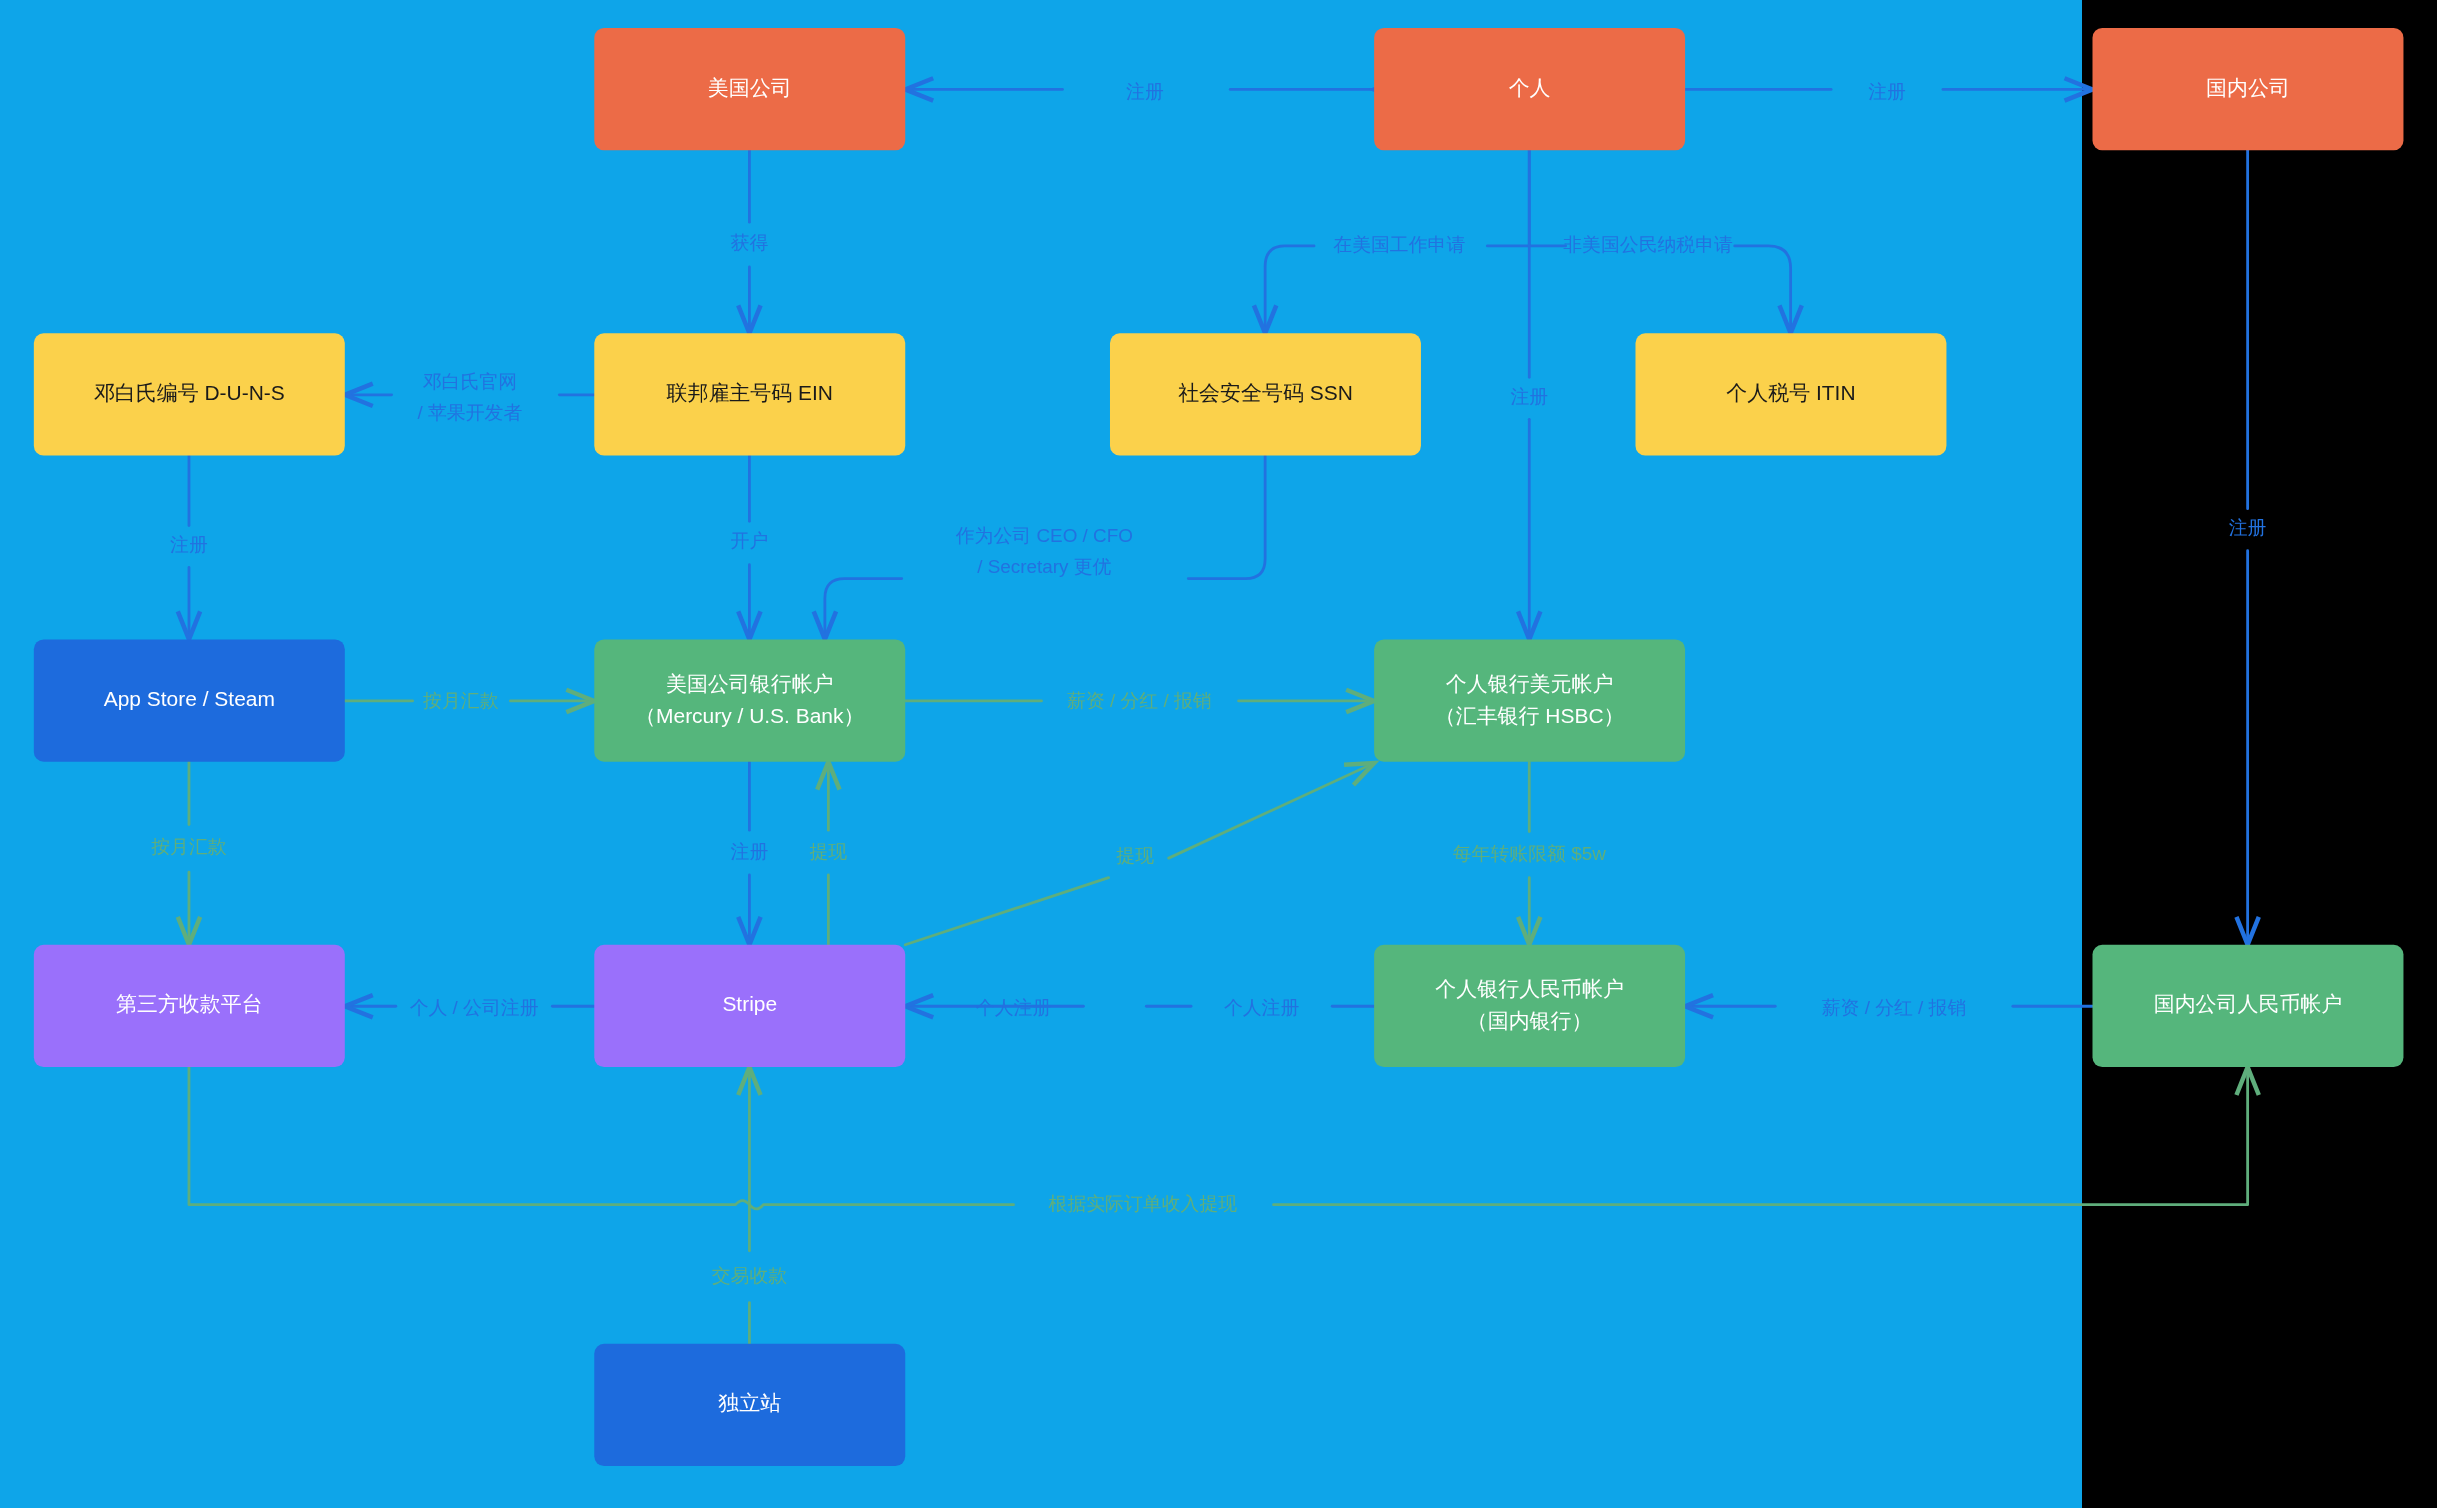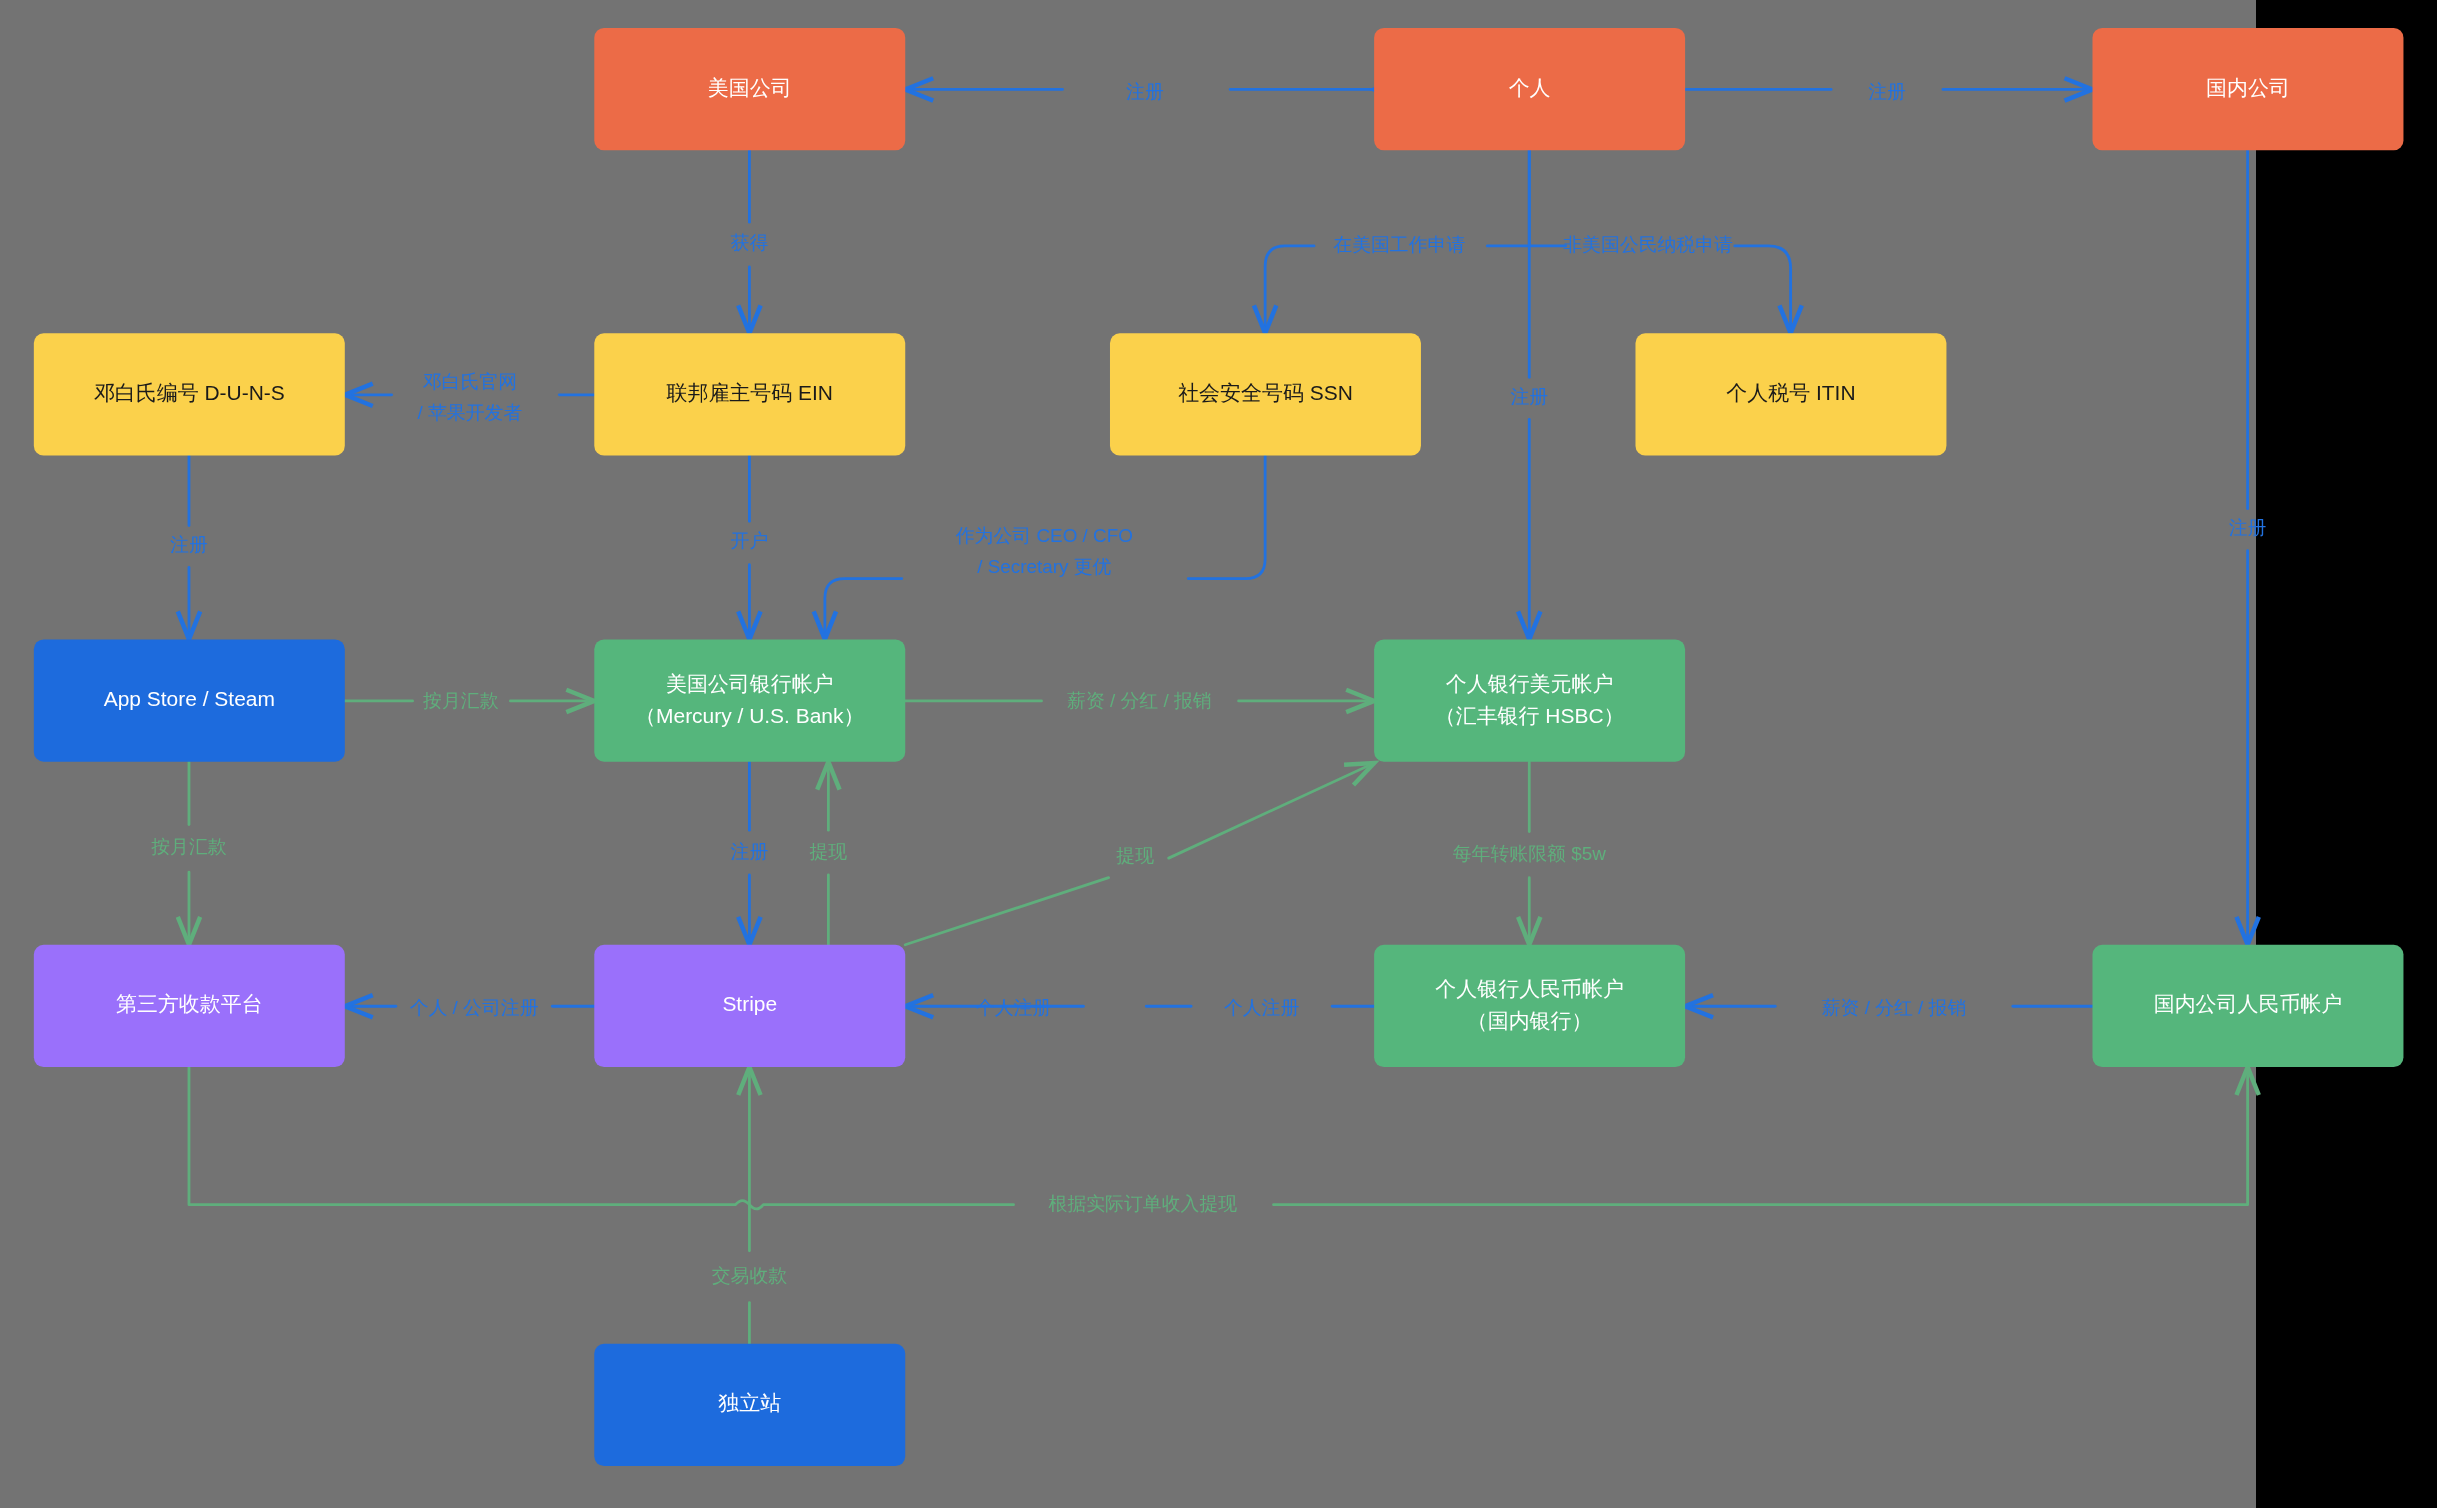--- a/index.html
+++ b/index.html
@@ -1,18 +1,18 @@
 <!DOCTYPE html>
 <html style="font-size:11.2px"><head>
 <meta charset="utf-8">
 <style>
   html,body{margin:0;padding:0;background:#000;}
   body{width:2438px;height:1508px;overflow:hidden;
        font-family:"Liberation Sans","DejaVu Sans",sans-serif;}
-  #stage{position:relative;width:2256px;height:1508px;background:#737373;text-align:center;}
+  #stage{position:relative;width:2082px;height:1508px;background:#0ea5e9;text-align:center;}
   svg{position:absolute;left:0;top:0;width:2438px;height:1508px;}
   .node rect{rx:14;ry:14;}
   .node text{font-family:"Liberation Sans","DejaVu Sans",sans-serif;
              font-size:30px;text-anchor:middle;dominant-baseline:middle;}
   .lbl{font-family:"Liberation Sans","DejaVu Sans",sans-serif;
        font-size:27px;text-anchor:middle;dominant-baseline:middle;}
   .edge{fill:none;stroke-width:4;}
 </style>
 </head>
 <body>

